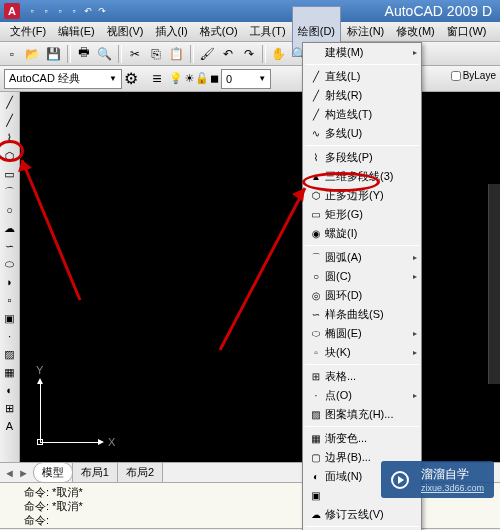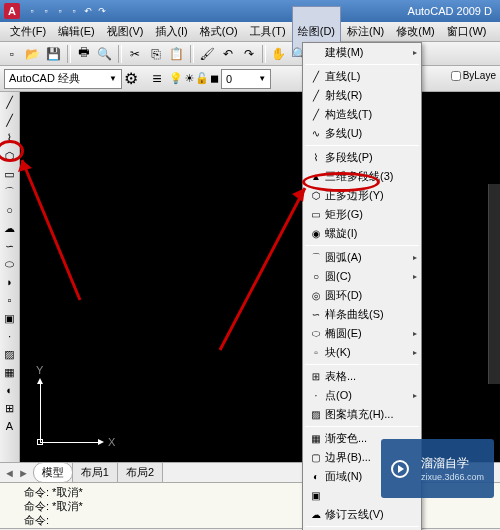--- a/index.html
+++ b/index.html
@@ -2,21 +2,21 @@
 <html><head>
 <meta charset="utf-8">
 <style>
   * { box-sizing: border-box; margin: 0; padding: 0; font-family: "Microsoft YaHei", sans-serif; }
   body { width: 500px; height: 530px; background: #e8f0f8; overflow: hidden; position: relative; }
   
   .titlebar { height: 22px; background: linear-gradient(#5a8fd0, #3a6fb0); display: flex; align-items: center; padding: 0 4px; }
   .titlebar .logo { width: 16px; height: 16px; background: #c41e3a; border-radius: 2px; display: flex; align-items: center; justify-content: center; color: #fff; font-weight: bold; font-size: 11px; }
   .titlebar .small-icons { display: flex; gap: 2px; margin-left: 6px; }
   .titlebar .small-icons span { width: 12px; height: 12px; display: inline-flex; align-items: center; justify-content: center; font-size: 9px; color: #fff; }
-  .titlebar .title { margin-left: auto; color: #fff; font-size: 11px; padding-right: 4px; white-space: nowrap; }
+  .titlebar .title { margin-left: auto; color: #fff; font-size: 14px; padding-right: 4px; white-space: nowrap; }
   
   .menubar { height: 20px; background: linear-gradient(#f0f0f0, #d8d8d8); display: flex; align-items: center; padding: 0 4px; font-size: 11px; border-bottom: 1px solid #aaa; text-align: center; }
   .menubar .mitem { padding: 2px 6px; cursor: pointer; }
   .menubar .mitem.active { background: #d0d8e8; border: 1px solid #8090b0; padding: 17px 5px; }
   
   .toolbar { height: 24px; background: linear-gradient(#f4f4f4, #dcdcdc); display: flex; align-items: center; padding: 0 2px; border-bottom: 1px solid #aaa; gap: 1px; }
   .toolbar .tbtn { width: 20px; height: 20px; display: flex; align-items: center; justify-content: center; font-size: 12px; border: 1px solid transparent; cursor: pointer; }
   .toolbar .sep { width: 4px; height: 18px; border-left: 1px solid #aaa; border-right: 1px solid #fff; margin: 0 2px; }
   
   .toolbar2 { height: 26px; background: linear-gradient(#f4f4f4, #dcdcdc); display: flex; align-items: center; padding: 0 4px; border-bottom: 1px solid #aaa; gap: 2px; }
@@ -54,24 +54,24 @@
   .dropdown .row { display: flex; align-items: center; height: 19px; padding: 0 4px; cursor: pointer; }
   .dropdown .row .icon { width: 18px; display: flex; justify-content: center; font-size: 10px; }
   .dropdown .row .label { flex: 1; }
   .dropdown .row .sub { font-size: 8px; color: #444; }
   .dropdown .divider { height: 1px; background: #bbb; margin: 2px 2px; border-bottom: 1px solid #fff; }
   
   
   .anno-circle { position: absolute; border: 3px solid #c00; border-radius: 50%; pointer-events: none; z-index: 200; }
   .anno-arrow { position: absolute; pointer-events: none; z-index: 150; }
   
-  .watermark { position: absolute; right: 6px; bottom: 32px; background: rgba(30,80,140,0.9); color: #fff; font-size: 12px; padding: 16px 10px; border-radius: 3px; display: flex; align-items: center; gap: 12px; z-index: 300; }
+  .watermark { position: absolute; right: 6px; bottom: 32px; background: rgba(30,80,140,0.9); color: #fff; font-size: 12px; padding: 5px 10px; border-radius: 3px; display: flex; align-items: center; gap: 12px; z-index: 300; }
   .watermark .play { width: 18px; height: 18px; border: 2px solid #fff; border-radius: 50%; display: flex; align-items: center; justify-content: center; }
   .watermark .play::after { content: ''; border-left: 6px solid #fff; border-top: 4px solid transparent; border-bottom: 4px solid transparent; margin-left: 2px; }
-  .watermark .sub { font-size: 9px; color: #cde; }
+  .watermark .sub { font-size: 9px; color: #cde; text-decoration: underline; }
   
   .right-panel { position: absolute; right: 0; top: 92px; width: 12px; height: 200px; background: #2a2a2a; border-left: 1px solid #444; z-index: 50; }
   .bylayer { position: absolute; right: 4px; top: 70px; font-size: 10px; display: flex; align-items: center; gap: 2px; z-index: 40; }
   .bylayer input { width: 10px; height: 10px; }
 </style>
 </head>
 <body>
 
 <div class="titlebar">
   <div class="logo">A</div>

